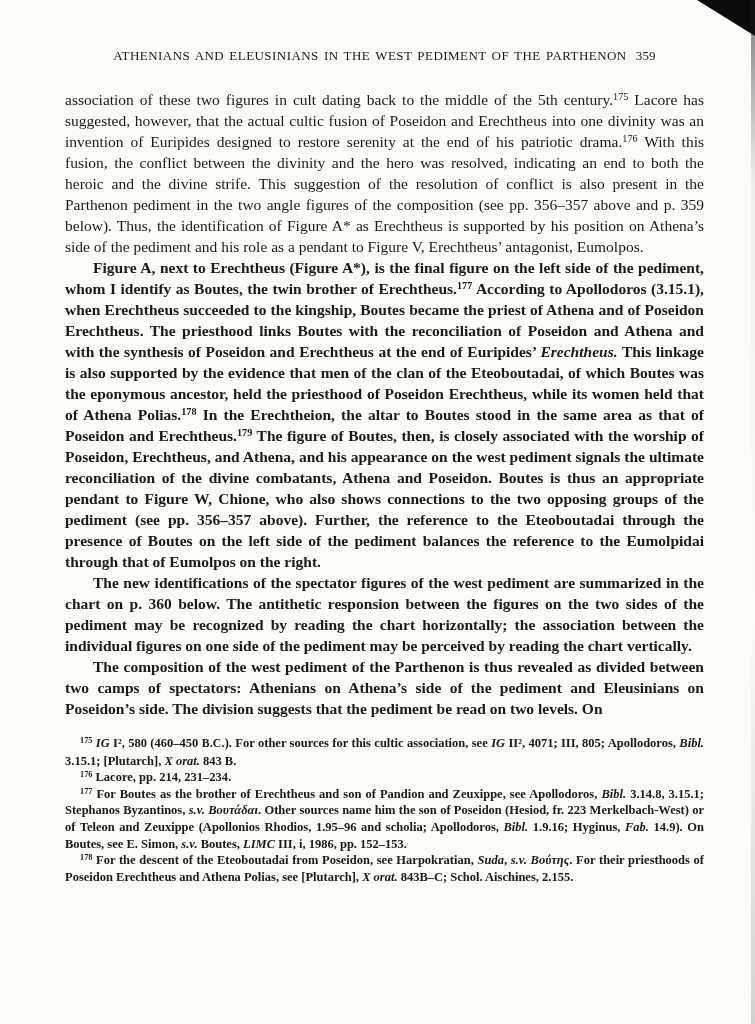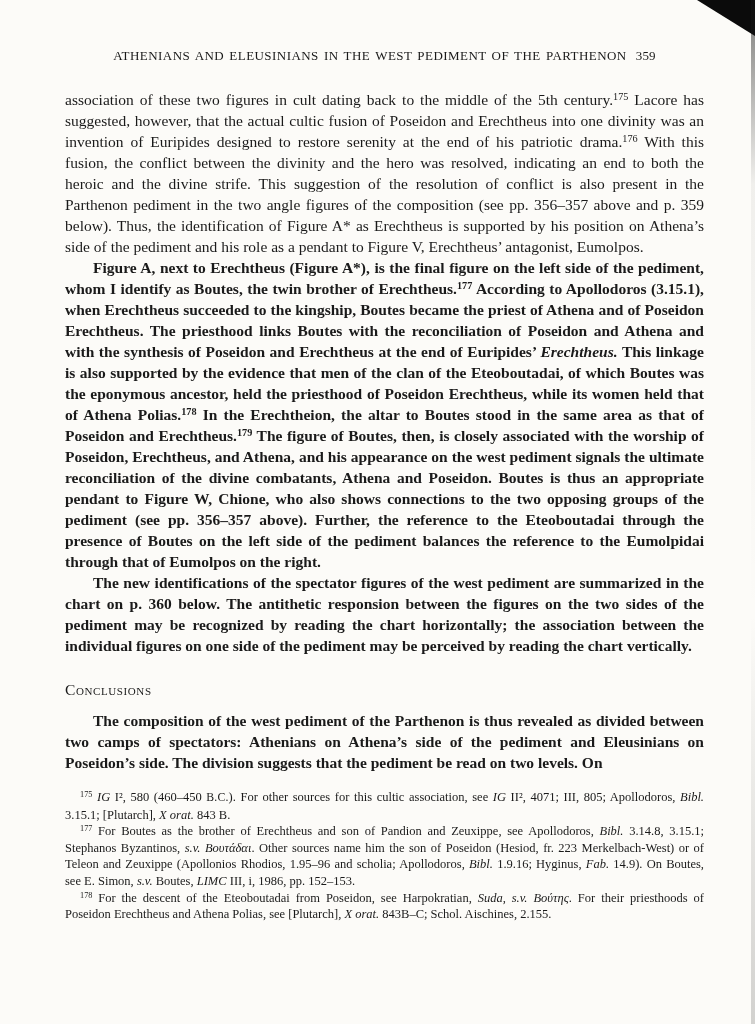--- a/index.html
+++ b/index.html
@@ -82,39 +82,40 @@
   }
   .footnotes {
     margin-top: 16px;
     font-size: 12.5px;
     line-height: 16.6px;
     text-align: justify;
   }
   .footnote {
     margin: 0;
     text-indent: 15px;
+    font-weight: bold;
   }
 </style>
 </head>
 <body>
 
 <div class="page">
   <div class="corner-artifact"></div>
   <div class="edge-shade"></div>
 
   <header class="running-header">
     <span>ATHENIANS AND ELEUSINIANS IN THE WEST PEDIMENT OF THE PARTHENON</span><span class="pagenum">359</span>
   </header>
 
   <main class="body-text">
       <p class="para"><span>association of these two figures in cult dating back to the middle of the 5th century.</span><sup>175</sup><span> Lacore has suggested, however, that the actual cultic fusion of Poseidon and Erechtheus into one divinity was an invention of Euripides designed to restore serenity at the end of his patriotic drama.</span><sup>176</sup><span> With this fusion, the conflict between the divinity and the hero was resolved, indicating an end to both the heroic and the divine strife. This suggestion of the resolution of conflict is also present in the Parthenon pediment in the two angle figures of the composition (see pp. 356–357 above and p. 359 below). Thus, the identification of Figure A* as Erechtheus is supported by his position on Athena’s side of the pediment and his role as a pendant to Figure V, Erechtheus’ antagonist, Eumolpos.</span></p>
       <p class="para indent"><span>Figure A, next to Erechtheus (Figure A*), is the final figure on the left side of the pediment, whom I identify as Boutes, the twin brother of Erechtheus.</span><sup>177</sup><span> According to Apollodoros (3.15.1), when Erechtheus succeeded to the kingship, Boutes became the priest of Athena and of Poseidon Erechtheus. The priesthood links Boutes with the reconciliation of Poseidon and Athena and with the synthesis of Poseidon and Erechtheus at the end of Euripides’ </span><span class="it">Erechtheus.</span><span> This linkage is also supported by the evidence that men of the clan of the Eteoboutadai, of which Boutes was the eponymous ancestor, held the priesthood of Poseidon Erechtheus, while its women held that of Athena Polias.</span><sup>178</sup><span> In the Erechtheion, the altar to Boutes stood in the same area as that of Poseidon and Erechtheus.</span><sup>179</sup><span> The figure of Boutes, then, is closely associated with the worship of Poseidon, Erechtheus, and Athena, and his appearance on the west pediment signals the ultimate reconciliation of the divine combatants, Athena and Poseidon. Boutes is thus an appropriate pendant to Figure W, Chione, who also shows connections to the two opposing groups of the pediment (see pp. 356–357 above). Further, the reference to the Eteoboutadai through the presence of Boutes on the left side of the pediment balances the reference to the Eumolpidai through that of Eumolpos on the right.</span></p>
       <p class="para indent"><span>The new identifications of the spectator figures of the west pediment are summarized in the chart on p. 360 below. The antithetic responsion between the figures on the two sides of the pediment may be recognized by reading the chart horizontally; the association between the individual figures on one side of the pediment may be perceived by reading the chart vertically.</span></p>
-      <h2 class="section-heading">Conclusions</h2>
       <p class="para indent"><span>The composition of the west pediment of the Parthenon is thus revealed as divided between two camps of spectators: Athenians on Athena’s side of the pediment and Eleusinians on Poseidon’s side. The division suggests that the pediment be read on two levels. On</span></p>
     </main>
 
   <section class="footnotes">
       <p class="footnote"><sup>175</sup><span> </span><span class="it">IG</span><span> I², 580 (460–450 </span><span class="sc">B.C.</span><span>). For other sources for this cultic association, see </span><span class="it">IG</span><span> II², 4071; III, 805; Apollodoros, </span><span class="it">Bibl.</span><span> 3.15.1; [Plutarch], </span><span class="it">X orat.</span><span> 843 B.</span></p>
+      <p class="footnote"><sup>176</sup><span> Lacore, pp. 214, 231–234.</span></p>
       <p class="footnote"><sup>177</sup><span> For Boutes as the brother of Erechtheus and son of Pandion and Zeuxippe, see Apollodoros, </span><span class="it">Bibl.</span><span> 3.14.8, 3.15.1; Stephanos Byzantinos, </span><span class="it">s.v.</span><span> </span><span class="it">Βουτάδαι</span><span>. Other sources name him the son of Poseidon (Hesiod, fr. 223 Merkelbach-West) or of Teleon and Zeuxippe (Apollonios Rhodios, 1.95–96 and scholia; Apollodoros, </span><span class="it">Bibl.</span><span> 1.9.16; Hyginus, </span><span class="it">Fab.</span><span> 14.9). On Boutes, see E. Simon, </span><span class="it">s.v.</span><span> Boutes, </span><span class="it">LIMC</span><span> III, i, 1986, pp. 152–153.</span></p>
       <p class="footnote"><sup>178</sup><span> For the descent of the Eteoboutadai from Poseidon, see Harpokratian, </span><span class="it">Suda</span><span>, </span><span class="it">s.v.</span><span> </span><span class="it">Βούτης</span><span>. For their priesthoods of Poseidon Erechtheus and Athena Polias, see [Plutarch], </span><span class="it">X orat.</span><span> 843B–C; Schol. Aischines, 2.155.</span></p>
     </section>
 </div>
 
 </body></html>

